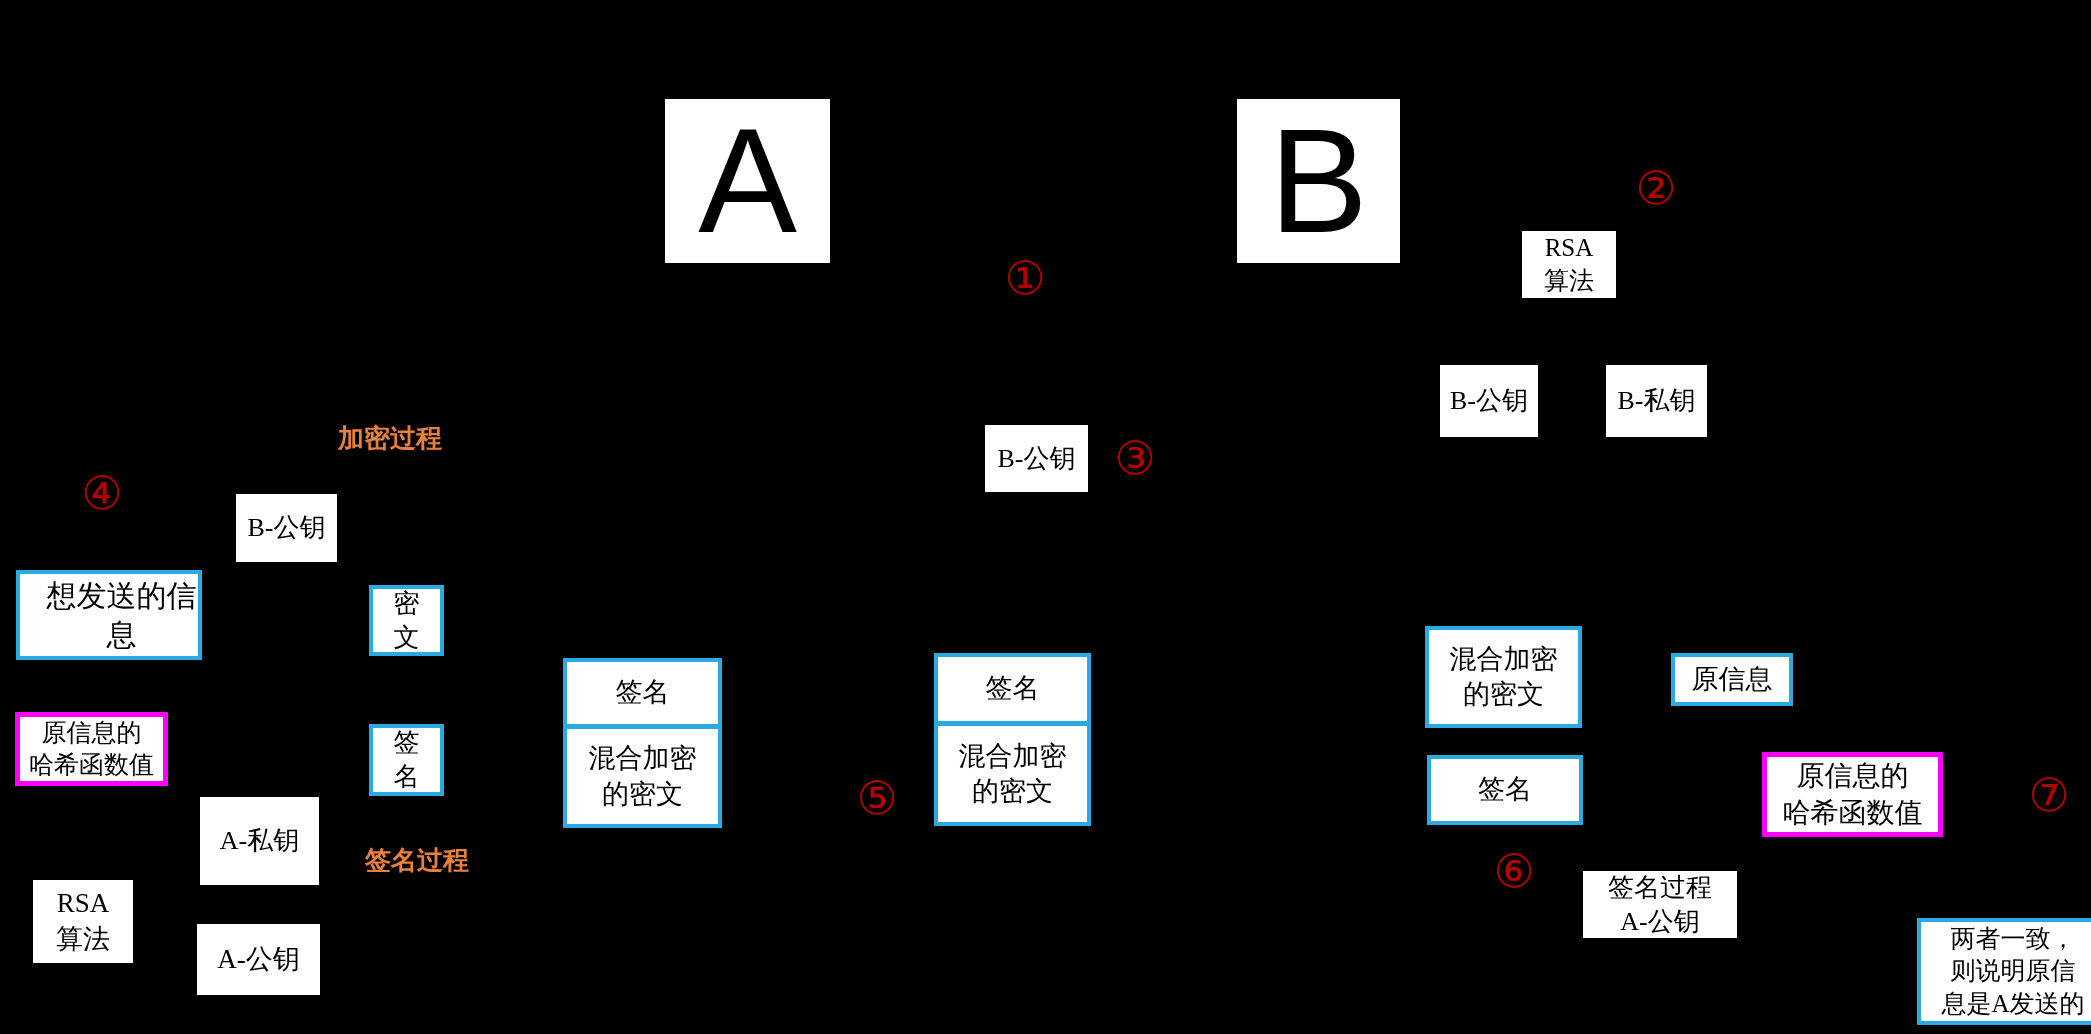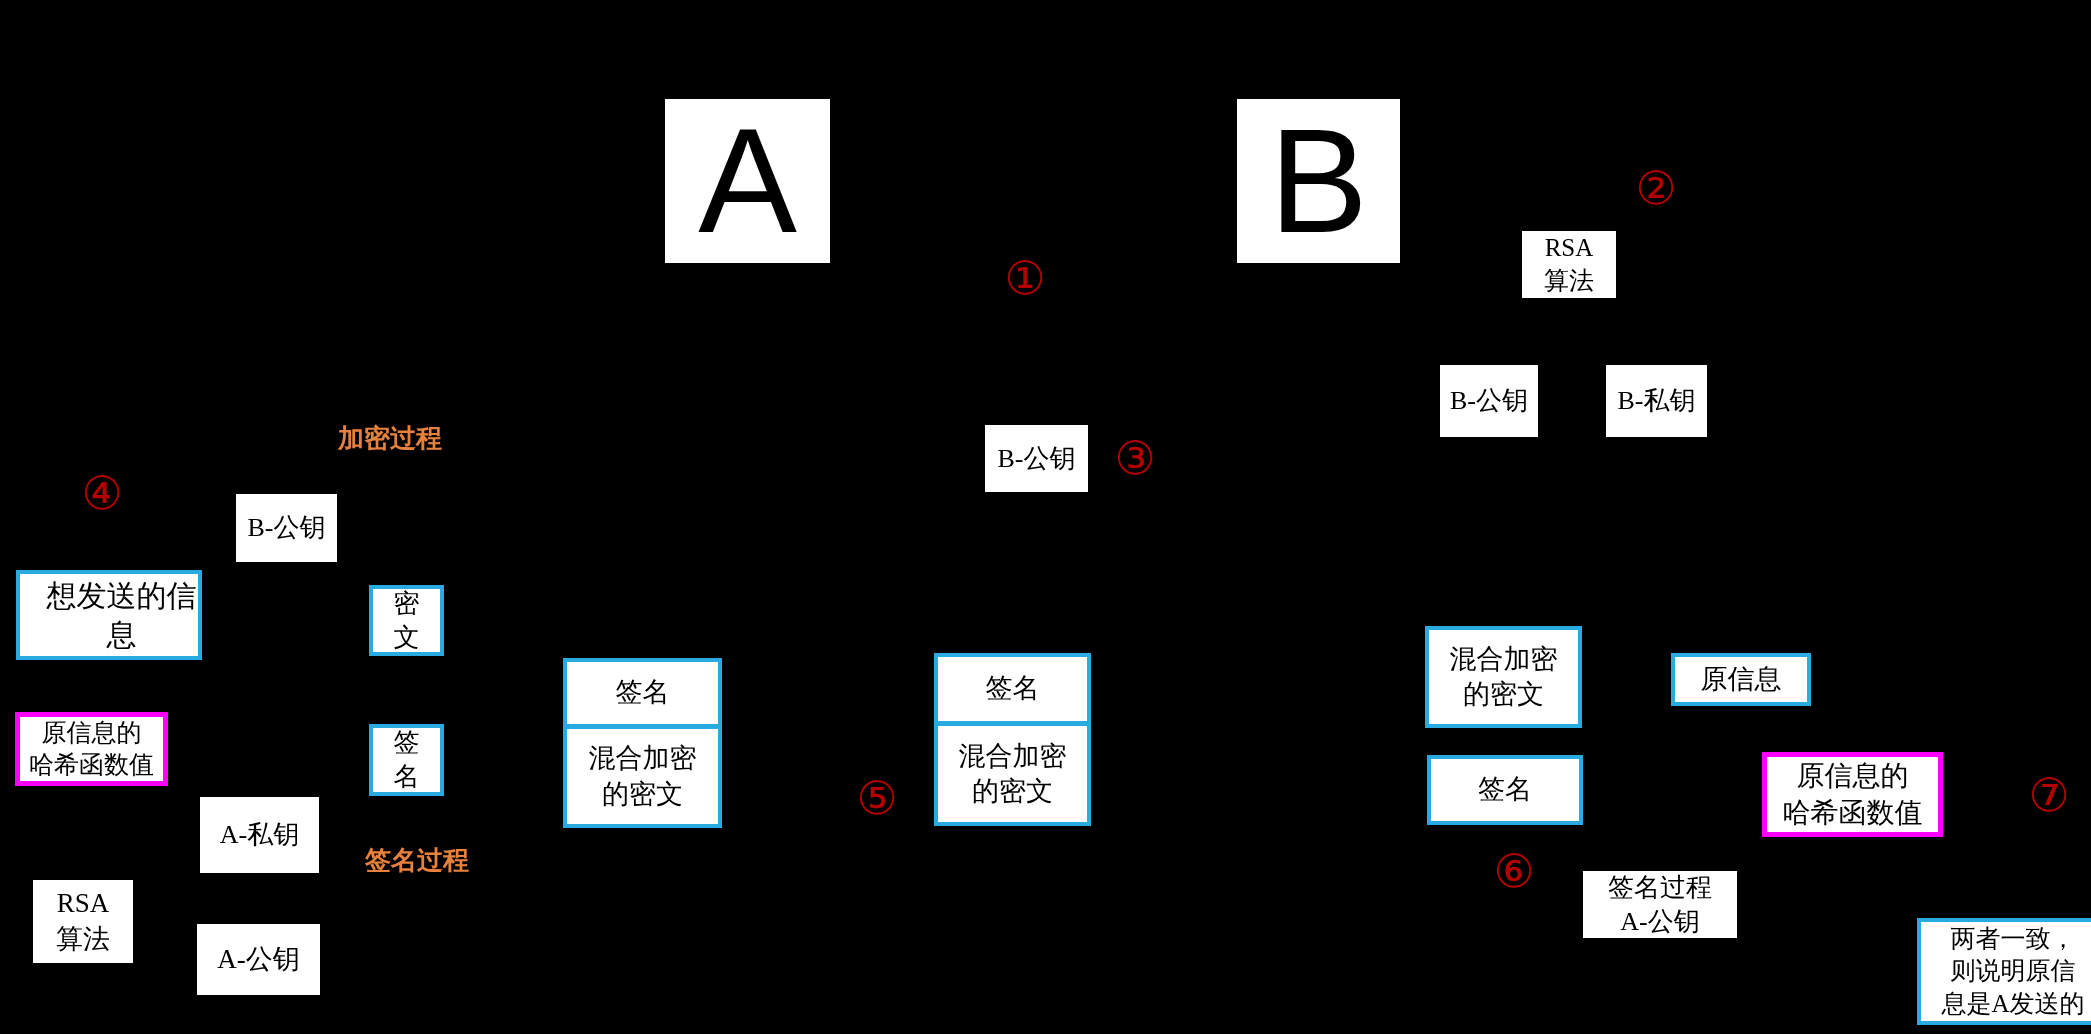--- a/index.html
+++ b/index.html
@@ -84,37 +84,37 @@
 
   <div class="box f26" style="left:236px; top:494px; width:101px; height:68px;">B-公钥</div>
   <div class="box cyan f30" style="left:16px; top:570px; width:186px; height:90px;">想发送的信
 息</div>
   <div class="box cyan f26" style="left:369px; top:585px; width:75px; height:71px;">密
 文</div>
   <div class="box magenta f25" style="left:15px; top:712px; width:153px; height:74px;">原信息的
 哈希函数值</div>
   <div class="box cyan f26" style="left:369px; top:724px; width:75px; height:72px;">签
 名</div>
-  <div class="box f26" style="left:200px; top:797px; width:119px; height:76px;">A-私钥</div>
+  <div class="box f26" style="left:200px; top:797px; width:119px; height:88px;">A-私钥</div>
   <div class="box f27" style="left:33px; top:880px; width:100px; height:83px;">RSA
 算法</div>
   <div class="box f27" style="left:197px; top:924px; width:123px; height:71px;">A-公钥</div>
 
   <div class="box cyan f27" style="left:563px; top:658px; width:159px; height:70px;">签名</div>
   <div class="box cyan f27" style="left:563px; top:725px; width:159px; height:103px;">混合加密
 的密文</div>
 
   <div class="box cyan f27" style="left:934px; top:653px; width:157px; height:72px;">签名</div>
   <div class="box cyan f27" style="left:934px; top:722px; width:157px; height:104px;">混合加密
 的密文</div>
 
   <div class="box cyan f27" style="left:1425px; top:626px; width:157px; height:102px;">混合加密
 的密文</div>
   <div class="box cyan f27" style="left:1427px; top:755px; width:156px; height:70px;">签名</div>
-  <div class="box cyan f27" style="left:1671px; top:653px; width:140px; height:53px;">原信息</div>
+  <div class="box cyan f27" style="left:1671px; top:653px; width:122px; height:53px;">原信息</div>
   <div class="box magenta f28" style="left:1762px; top:752px; width:181px; height:85px;">原信息的
 哈希函数值</div>
   <div class="box f26" style="left:1583px; top:871px; width:154px; height:67px;">签名过程
 A-公钥</div>
   <div class="box cyan f25" style="left:1917px; top:918px; width:192px; height:107px;">两者一致，
 则说明原信
 息是A发送的</div>
 
 </div>
 

